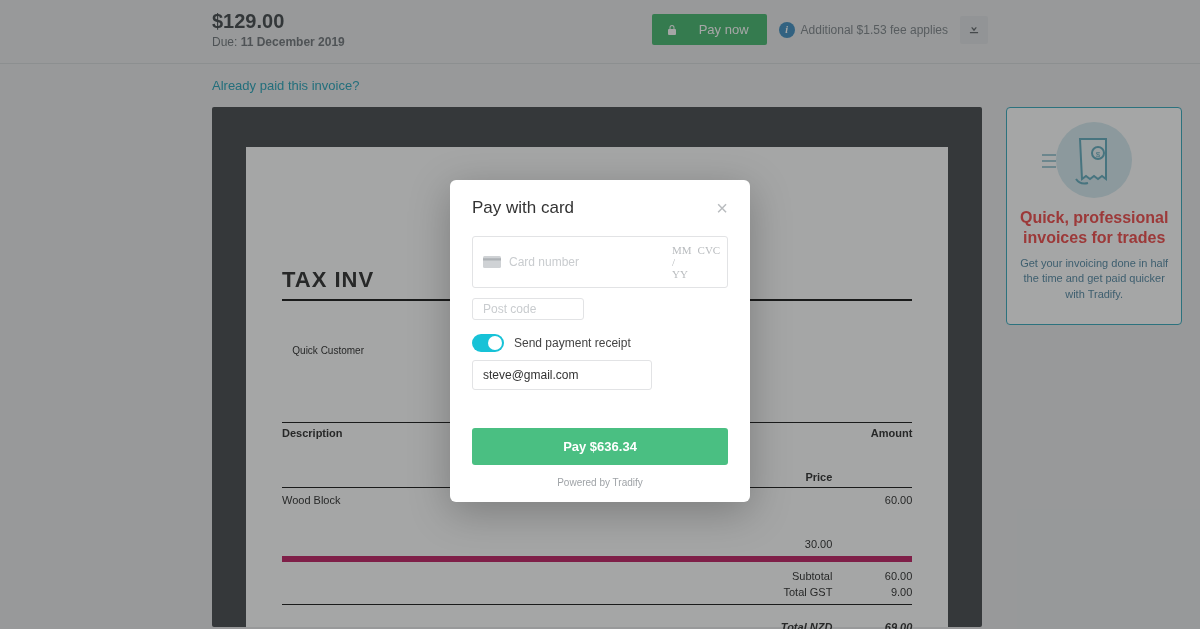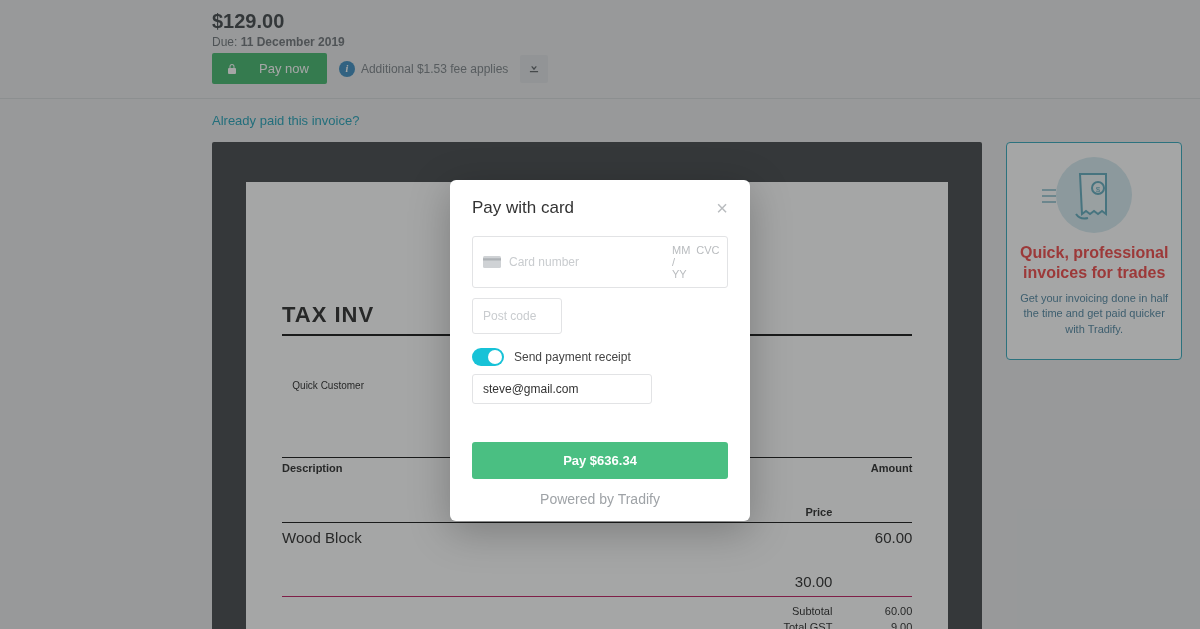--- a/index.html
+++ b/index.html
@@ -15,21 +15,20 @@
     width: 100%;
     height: 100%;
     position: relative;
   }
   .header-bar {
     display: flex;
     justify-content: space-between;
     align-items: flex-start;
     padding: 10px 212px 14px 212px;
     border-bottom: 1px solid #d5d7d9;
-    flex-direction: column;
   }
   .amount-block { }
   .amount-value { font-size: 20px; font-weight: 700; color: #3b4044; }
   .due-line { font-size: 12px; color: #6b7075; margin-top: 2px; }
   .due-line .date { font-weight: 600; }
   .header-actions {
     display: flex;
     align-items: center;
     gap: 12px;
     margin-top: 4px;
@@ -112,23 +111,23 @@
     margin-top: 66px;
     font-size: 11px;
     font-weight: 700;
     padding: 4px 0;
   }
   .col-desc { flex: 1; }
   .col-price { width: 80px; text-align: right; margin-top: 44px; }
   .col-amount { width: 80px; text-align: right; }
   .items-row {
     display:flex;
-    font-size: 15px;
+    font-size: 11px;
     padding: 6px 0;
-    border-bottom: 1px solid #be185d;
+    border-bottom: 6px solid #be185d;
   }
   .totals {
     margin-top: 6px;
     font-size: 11px;
   }
   .totals .trow {
     display:flex;
     justify-content: flex-end;
     padding: 2px 0;
   }
@@ -194,24 +193,24 @@
     display:flex; align-items:center;
     padding: 7px 10px;
     gap: 8px;
     margin-bottom: 10px;
     font-size: 12px;
     color: #b9bcbf;
   }
   .card-icon svg { width: 18px; height: 12px; display:block; fill: #c9cccf; }
   .card-num-input { flex:1; border:none; outline:none; font-size: 12px; color:#333; }
   .card-num-input::placeholder { color: #c9cccf; }
-  .card-extras { display:flex; gap:6px; font-size: 11px; }
+  .card-extras { display:flex; gap:6px; font-size: 11px; font-family: Liberation Serif, serif; }
   .post-input {
     border: 1px solid #e2e3e5; border-radius: 3px;
-    padding: 10px 10px; width: 90px;
+    padding: 3px 10px; width: 112px;
     font-size: 12px; outline:none;
     margin-bottom: 14px;
   }
   .post-input::placeholder { color: #c9cccf; }
   .receipt-row {
     display:flex; align-items:center; gap:10px;
     margin-bottom: 8px;
   }
   .toggle {
     width: 32px; height: 18px; border-radius: 10px;
@@ -229,21 +228,21 @@
     color: #333;
     margin-bottom: 38px;
     display:block;
   }
   .pay-amount-btn {
     width: 100%; background: #4abf82; color:#fff; border:none;
     padding: 11px 0; font-size: 13px; font-weight: 600;
     border-radius: 3px; cursor:pointer;
     margin-bottom: 12px;
   }
-  .powered { text-align:center; font-size: 14px; color: #9fa3a7; }
+  .powered { text-align:center; font-size: 10px; color: #9fa3a7; }
 </style>
 </head>
 <body>
 
 <div class="page">
 
   <div class="header-bar">
     <div class="amount-block">
       <div class="amount-value">$129.00</div>
       <div class="due-line">

